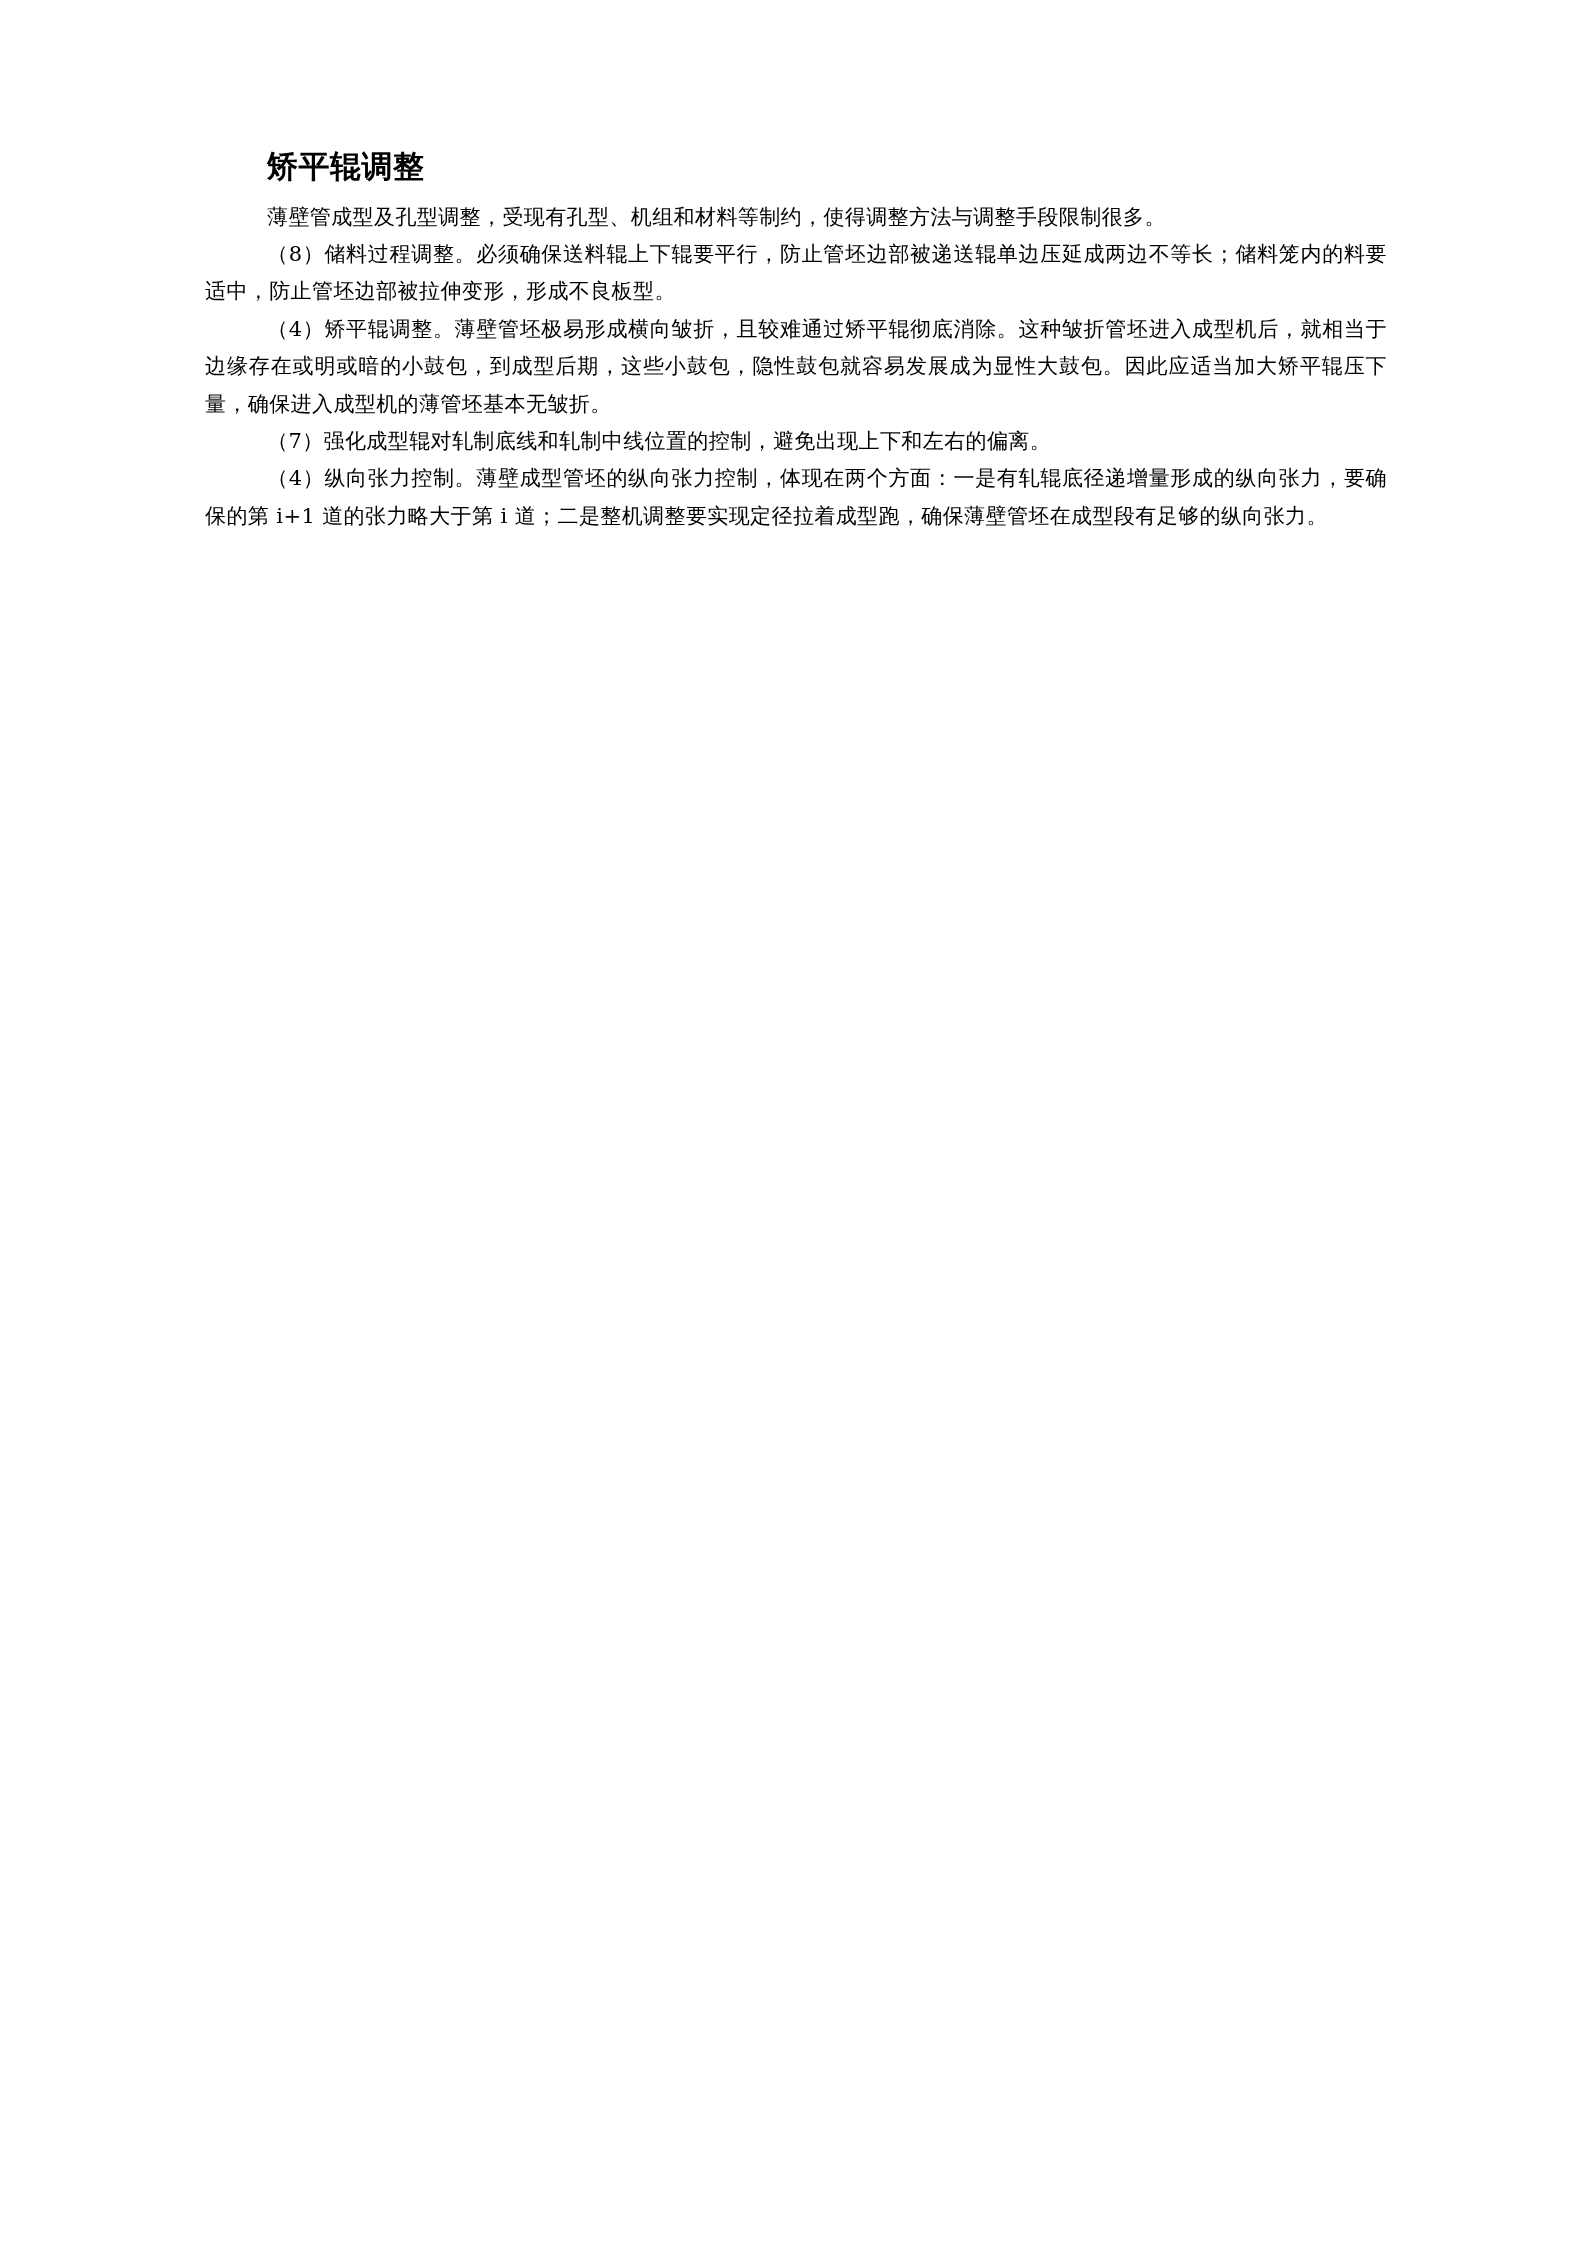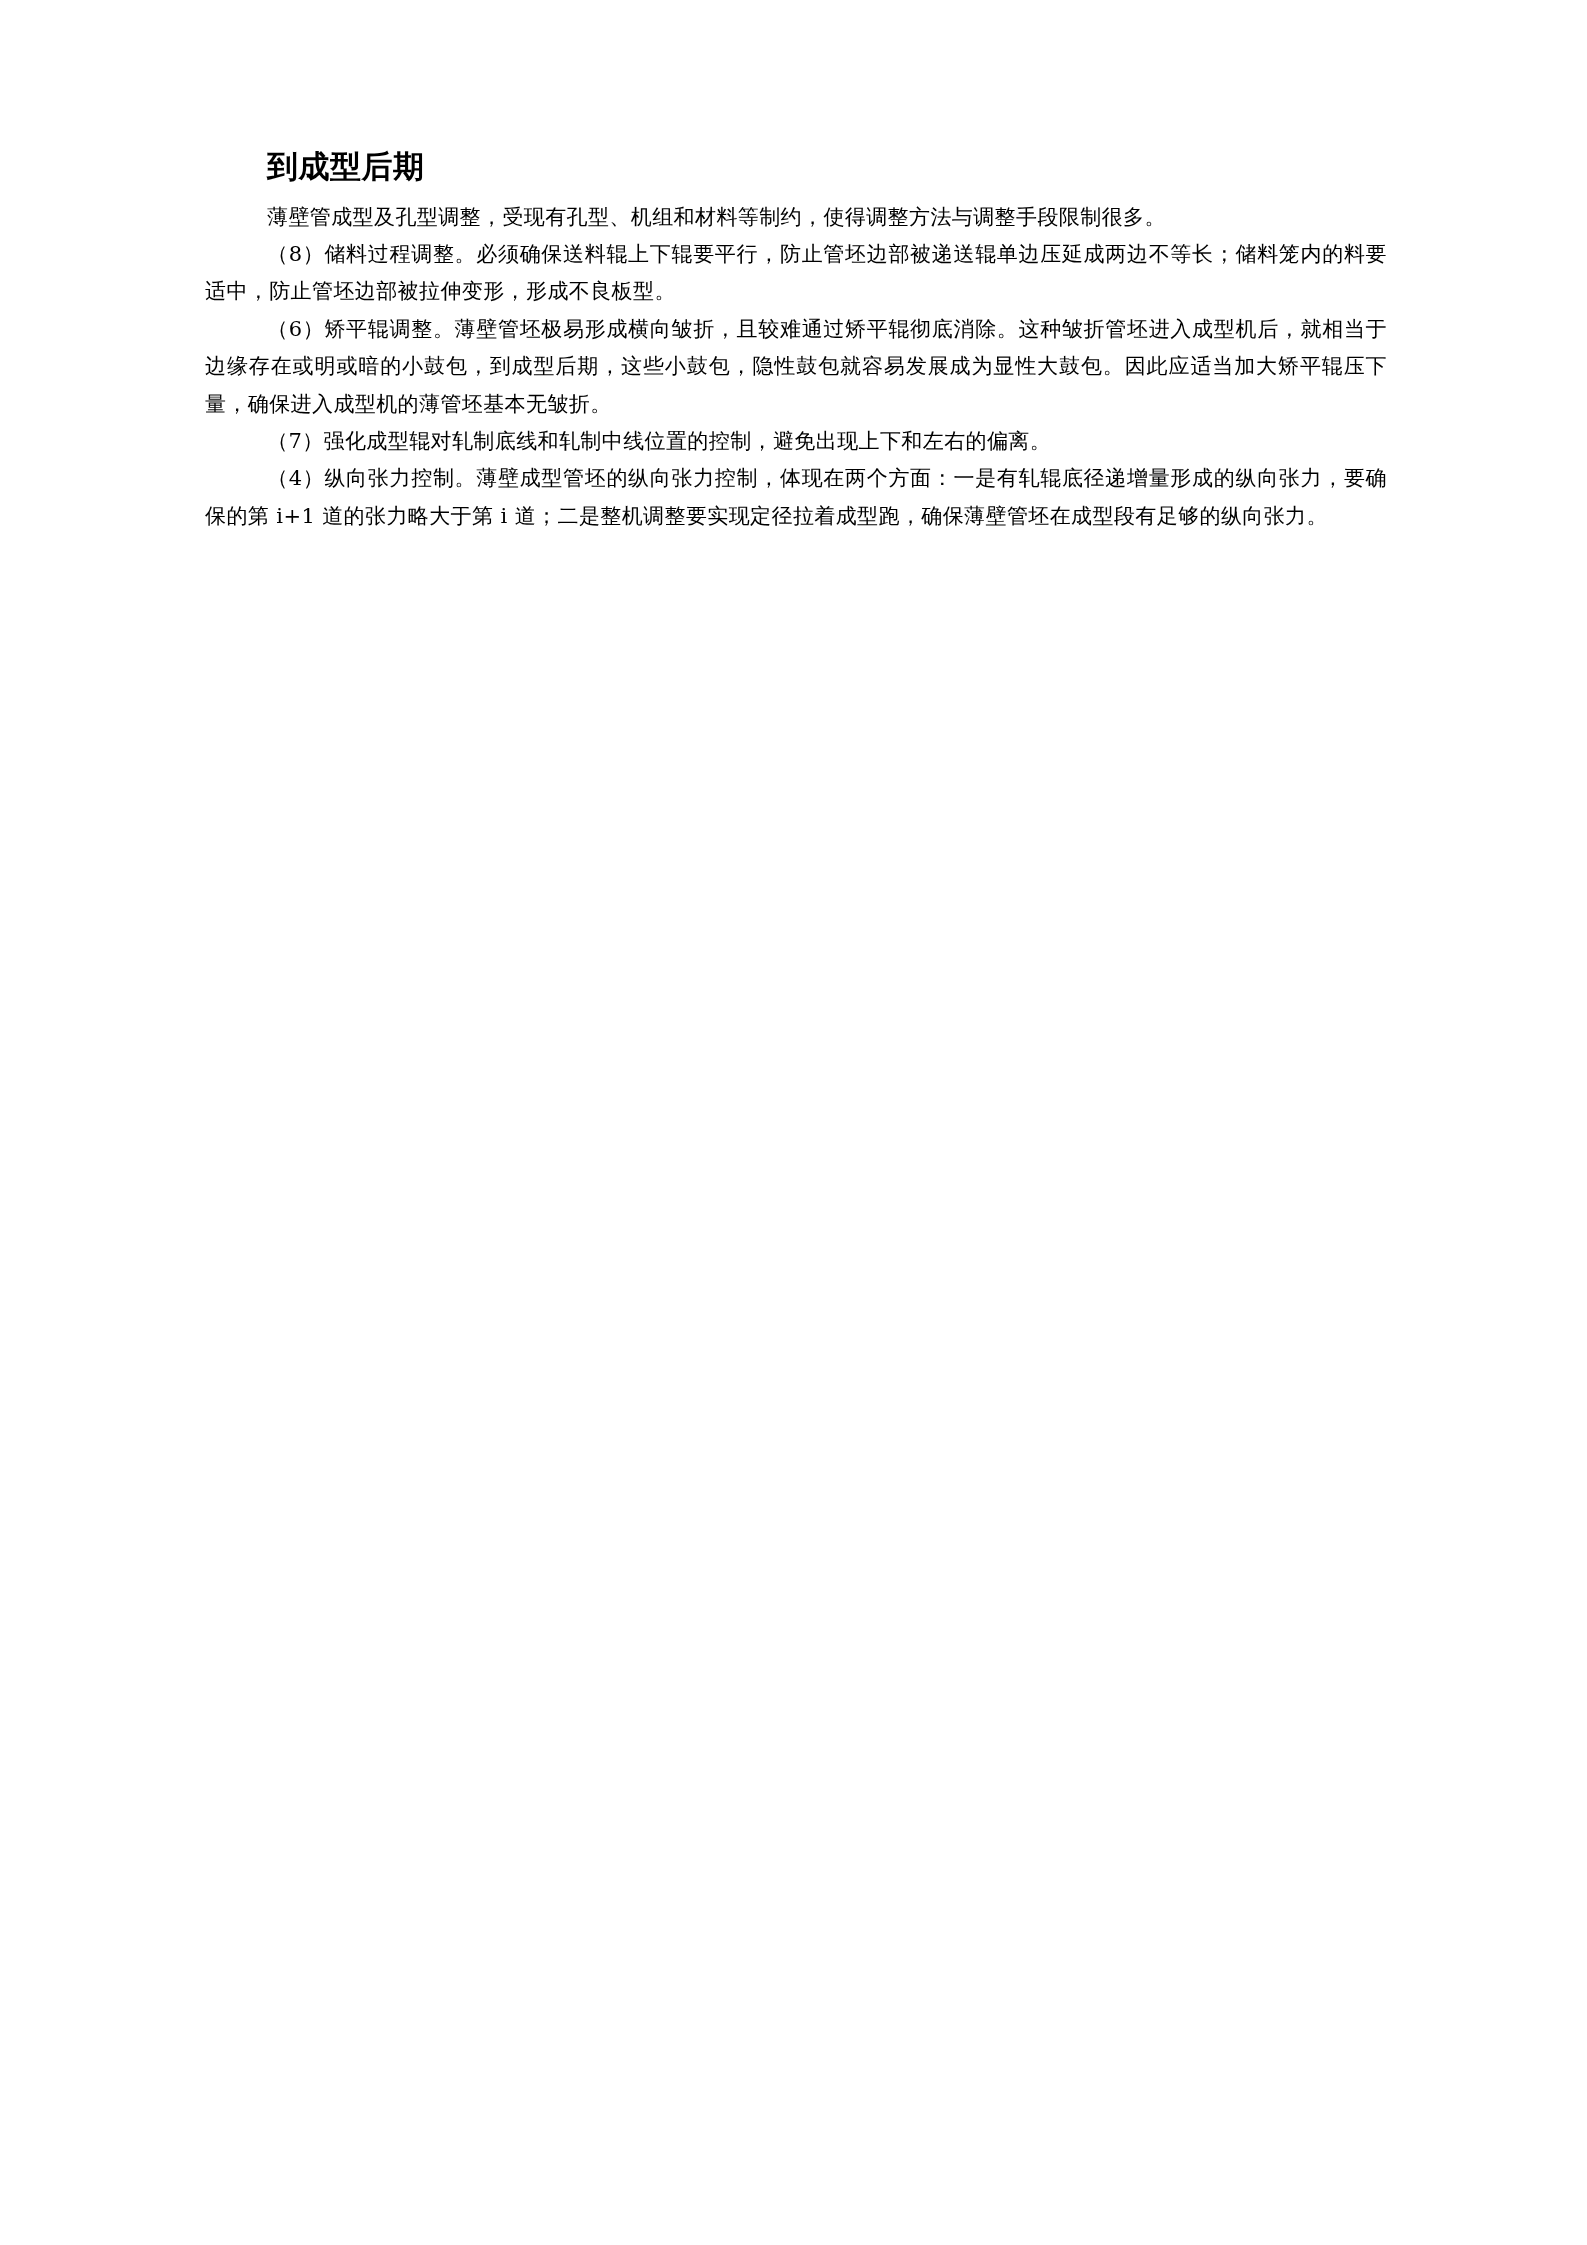--- a/index.html
+++ b/index.html
@@ -37,22 +37,22 @@
     text-justify: inter-ideograph;
     letter-spacing: 0.4px;
   }
 </style>
 </head>
 <body>
 
 <div class="page">
   <div class="doc-body">
 
-    <h1 class="heading">到成型后期</h1>
+    <h1 class="heading">矫平辊调整</h1>
 
     <p class="para">薄壁管成型及孔型调整，受现有孔型、机组和材料等制约，使得调整方法与调整手段限制很多。</p>
     <p class="para">（8）储料过程调整。必须确保送料辊上下辊要平行，防止管坯边部被递送辊单边压延成两边不等长；储料笼内的料要适中，防止管坯边部被拉伸变形，形成不良板型。</p>
-    <p class="para">（6）矫平辊调整。薄壁管坯极易形成横向皱折，且较难通过矫平辊彻底消除。这种皱折管坯进入成型机后，就相当于边缘存在或明或暗的小鼓包，到成型后期，这些小鼓包，隐性鼓包就容易发展成为显性大鼓包。因此应适当加大矫平辊压下量，确保进入成型机的薄管坯基本无皱折。</p>
+    <p class="para">（4）矫平辊调整。薄壁管坯极易形成横向皱折，且较难通过矫平辊彻底消除。这种皱折管坯进入成型机后，就相当于边缘存在或明或暗的小鼓包，到成型后期，这些小鼓包，隐性鼓包就容易发展成为显性大鼓包。因此应适当加大矫平辊压下量，确保进入成型机的薄管坯基本无皱折。</p>
     <p class="para">（7）强化成型辊对轧制底线和轧制中线位置的控制，避免出现上下和左右的偏离。</p>
     <p class="para">（4）纵向张力控制。薄壁成型管坯的纵向张力控制，体现在两个方面：一是有轧辊底径递增量形成的纵向张力，要确保的第 i+1 道的张力略大于第 i 道；二是整机调整要实现定径拉着成型跑，确保薄壁管坯在成型段有足够的纵向张力。</p>
 
   </div>
 </div>
 
 </body></html>

